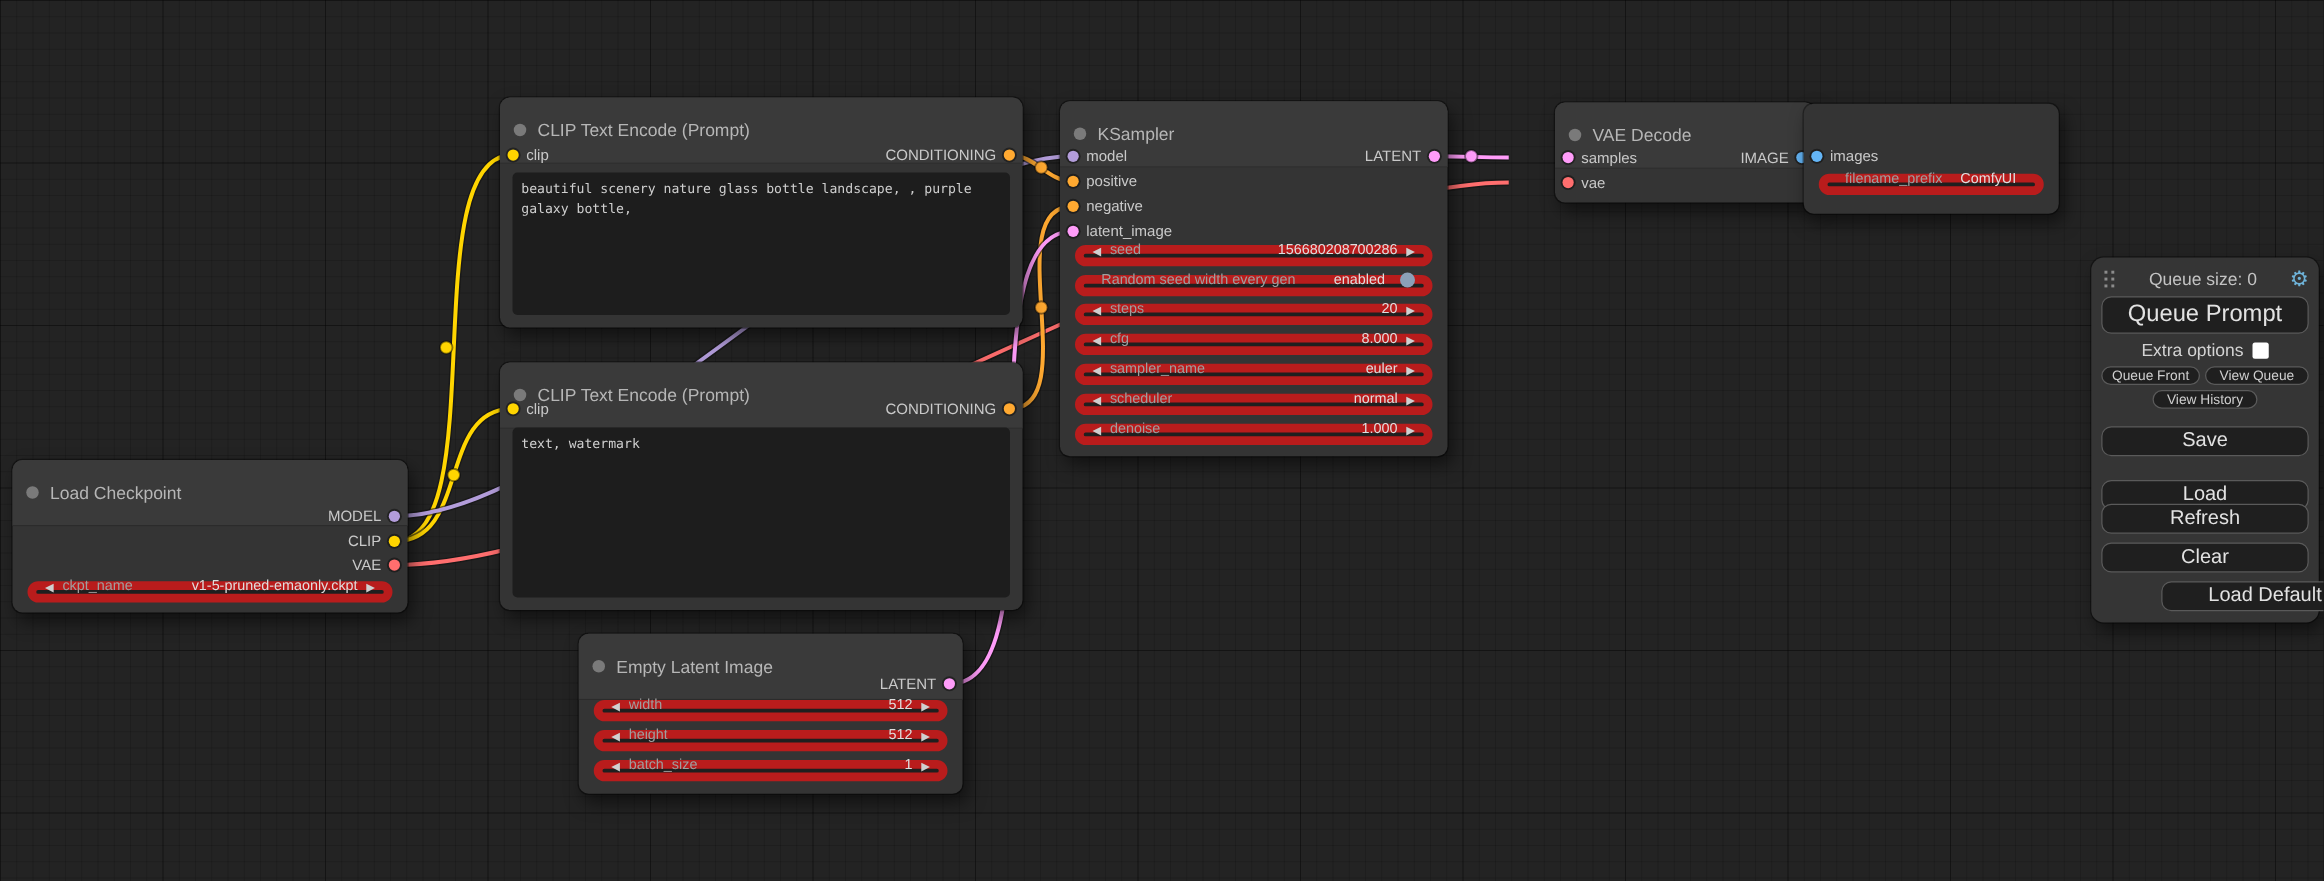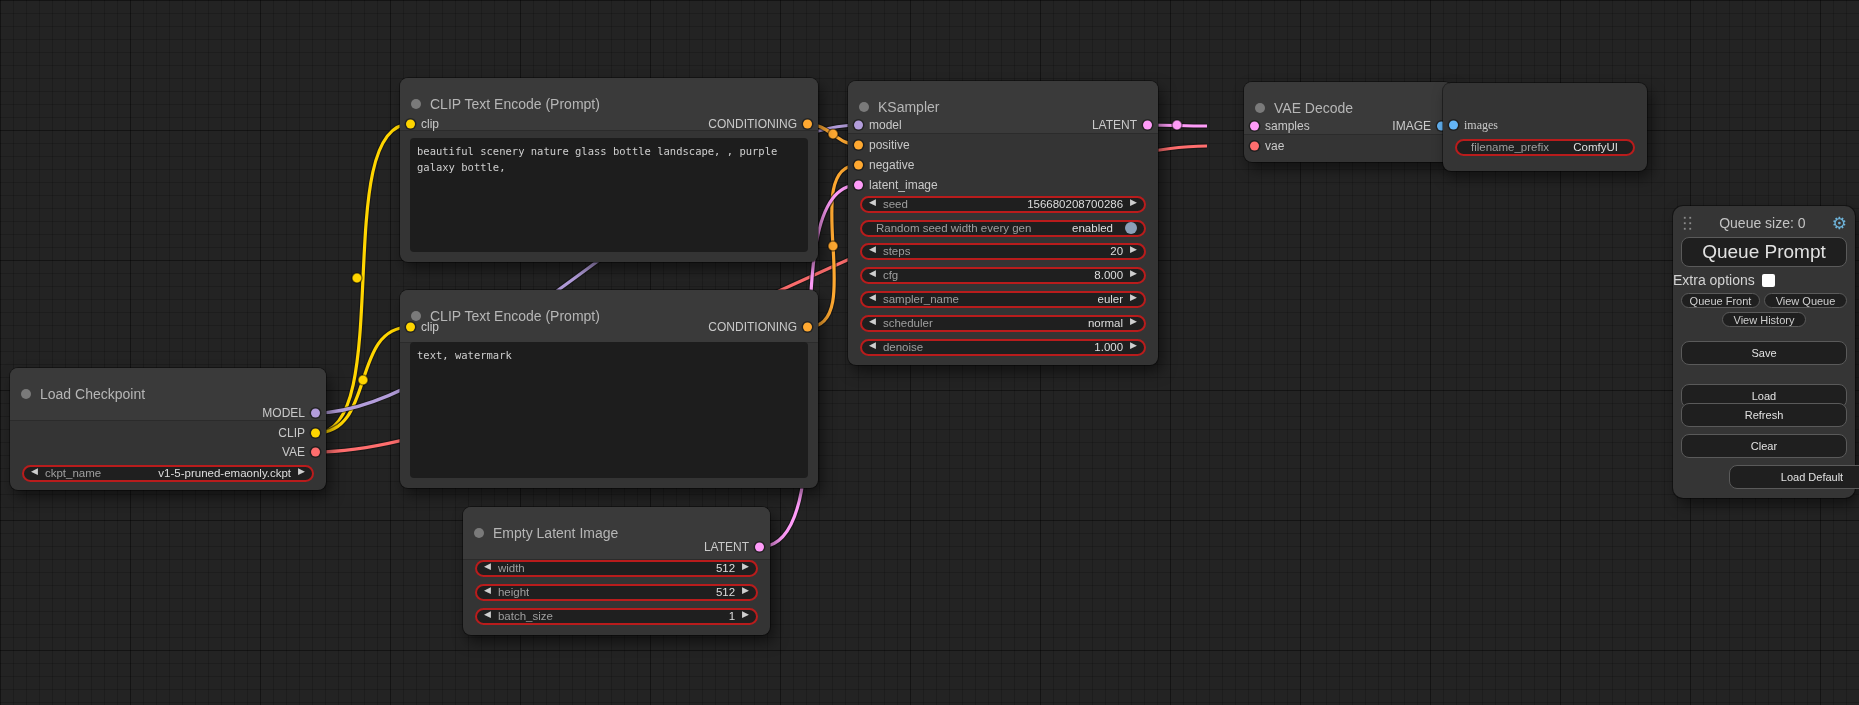--- a/index.html
+++ b/index.html
@@ -27,21 +27,21 @@
   .cdot{width:10px;height:10px;border-radius:50%;background:#7a7a7a;flex:0 0 auto;}
   .irow,.orow{position:absolute;height:18px;display:flex;align-items:center;
     font-size:12px;color:#c9c9c9;white-space:nowrap;}
   .irow{left:0;padding-left:21px;}
   .orow{right:0;padding-right:21px;}
   .dot{width:9px;height:9px;border-radius:50%;box-shadow:0 0 0 1.5px rgba(0,0,0,.4);flex:0 0 auto;}
   .idot{position:absolute;left:6px;top:50%;transform:translateY(-50%);}
   .odot{position:absolute;right:6px;top:50%;transform:translateY(-50%);}
 
   .widget{position:absolute;left:12px;right:12px;height:17px;background:#1f1f1f;
-    border:2px solid #b91c1c;border-radius:10px;display:flex;align-items:flex-start;
+    border:7px solid #b91c1c;border-radius:10px;display:flex;align-items:flex-end;
     padding:0 7px;font-size:11.5px;gap:7px;color:#a6a6a6;box-sizing:border-box;}
   .wlabel{color:#9f9f9f;overflow:hidden;text-overflow:ellipsis;}
   .wval{margin-left:auto;color:#dedede;}
   .warr{color:#cfcfcf;font-size:9px;line-height:1;}
   .toggle{width:12px;height:12px;border-radius:50%;margin-left:5px;flex:0 0 auto;}
 
   .ta{position:absolute;background:#1d1d1d;border-radius:4px;color:#cfcfcf;
     font-family:"DejaVu Sans Mono",monospace;font-size:10.5px;line-height:1.55;
     padding:5px 7px;white-space:pre-wrap;word-break:break-word;box-sizing:border-box;}
 
@@ -49,26 +49,26 @@
     background:#353535;border-radius:10px;box-shadow:0 0 0 1px rgba(0,0,0,.4),4px 7px 14px rgba(0,0,0,.5);}
   .qhead{position:absolute;left:6px;right:6px;top:6px;height:22px;display:flex;align-items:center;}
   .qsize{flex:1;text-align:center;color:#c3c3c3;font-size:14px;}
   .handle{width:11px;height:17px;margin-left:3px;
     background-image:radial-gradient(circle,#8b8b8b 1.2px,transparent 1.4px);
     background-size:5.5px 5.5px;}
   .gear{font-size:17px;line-height:1;margin-right:2px;}
   .qbtn{position:absolute;left:8px;width:166px;background:#1f1f1f;border:1px solid #5a5a5a;
     border-radius:8px;color:#e2e2e2;display:flex;align-items:center;justify-content:center;
     box-sizing:border-box;cursor:default;}
-  .qbig{height:24px;font-size:11px;}
+  .qbig{height:24px;font-size:16px;}
   .qprompt{height:30px;font-size:19px;}
   .qsmall{position:absolute;background:#1f1f1f;border:1px solid #5a5a5a;border-radius:8px;
     color:#cfcfcf;font-size:11px;display:flex;align-items:center;justify-content:center;
     height:15px;box-sizing:border-box;}
-  .extra{position:absolute;left:0;right:0;display:flex;align-items:center;justify-content:flex-start;
+  .extra{position:absolute;left:0;right:0;display:flex;align-items:center;justify-content:center;
     gap:7px;color:#d3d3d3;font-size:14px;}
   .checkbox{width:13px;height:13px;background:#fff;border-radius:2px;}
 </style>
 </head>
 <body>
 
 <div id="canvas">
 
   <svg class="wires" width="1859" height="705">
 
@@ -246,21 +246,21 @@
       <span>IMAGE</span>
       <span class="dot odot" style="background: rgb(100, 181, 246);"></span>
     </div>
     <div class="irow" style="top:55px;">
       <span class="dot idot" style="background: rgb(255, 110, 110);"></span>
       <span>vae</span>
     </div>
   </div>
 
   <div class="node" style="left:1443px;top:83px;width:204px;height:88px;">
-    <div class="irow" style="top:33px;font-family:Liberation Serif, serif;">
+    <div class="irow" style="top:33px;">
       <span class="dot idot" style="background: rgb(100, 181, 246);"></span>
       <span>images</span>
     </div>
     <div class="widget" style="top:56px;padding-left:14px;">
       <span class="wlabel">filename_prefix</span>
       <span class="wval" style="padding-right:8px;">ComfyUI</span>
     </div>
   </div>
 
   <div class="node" style="left:463px;top:507px;width:307px;height:128px;">

